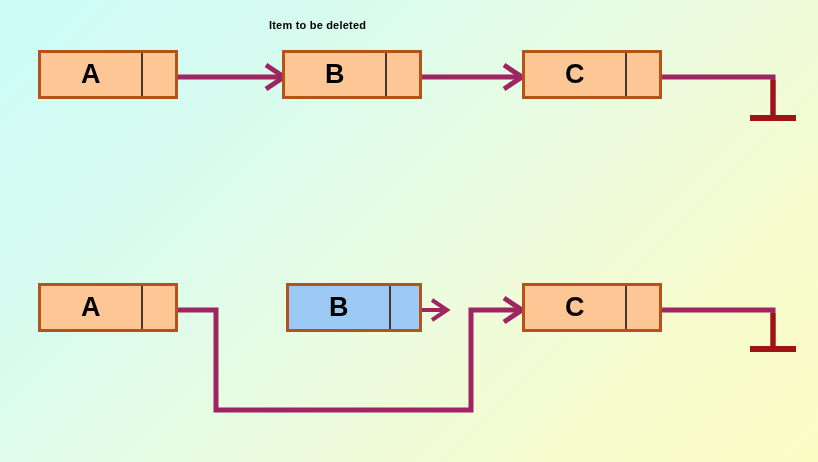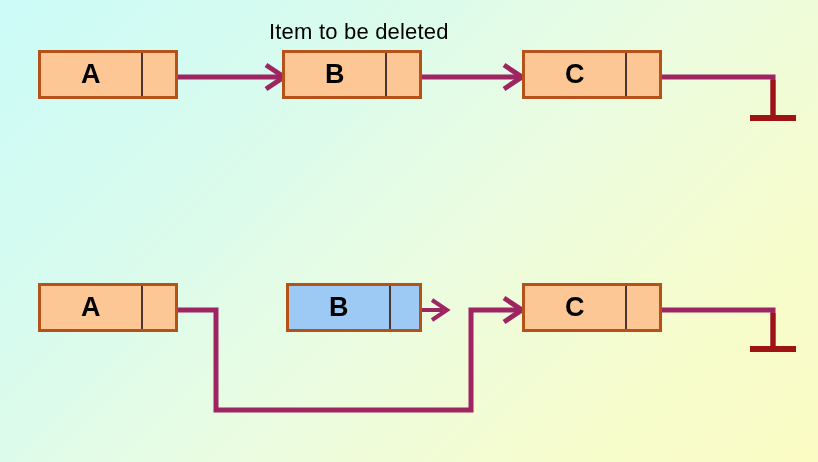--- a/index.html
+++ b/index.html
@@ -45,22 +45,22 @@
     border-right: 2px solid #4a3530;
   }
   .node .ptr-cell {
     flex: 1 1 auto;
     position: relative;
   }
   .node.peach { background: #fcc795; }
   .node.blue  { background: #9dc9f5; }
   .caption {
     position: absolute;
-    font-size: 22px;
-    font-weight: normal;
+    font-size: 11px;
+    font-weight: bold;
     color: #000000;
     white-space: nowrap;
     letter-spacing: 0.2px;
   }
 </style>
 </head>
 <body>
 
 <div id="canvas">
 

